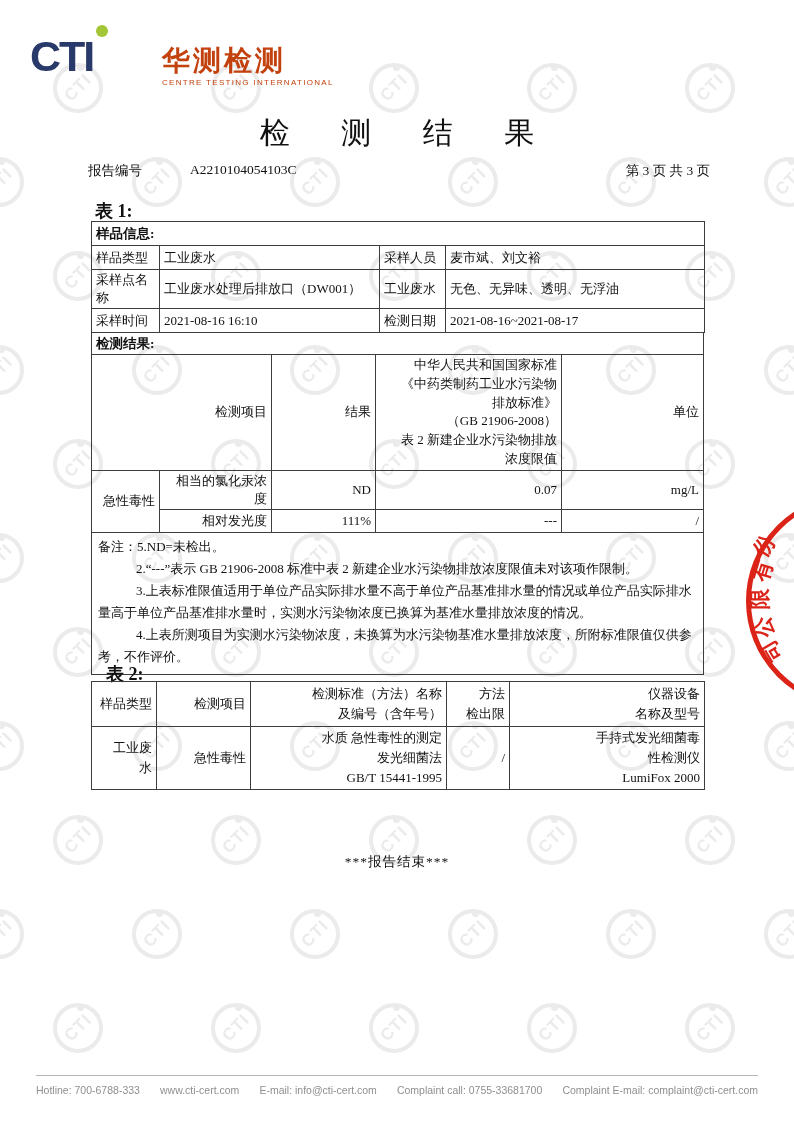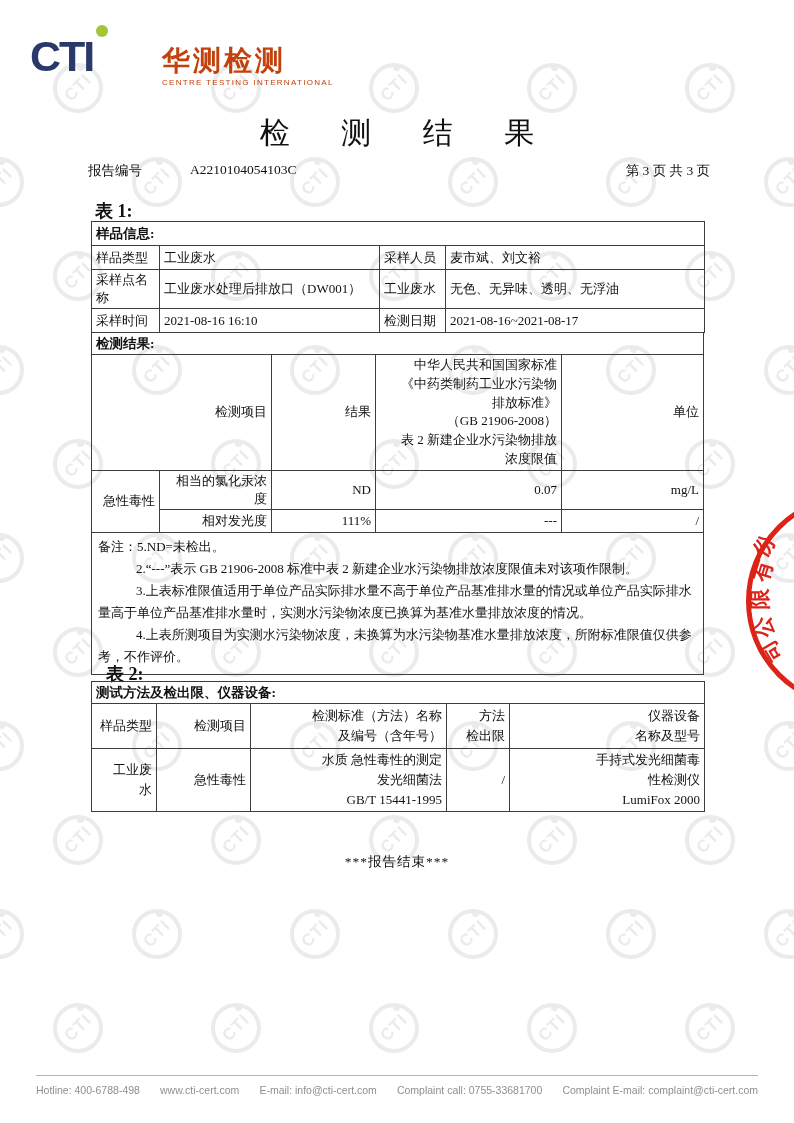--- a/index.html
+++ b/index.html
@@ -438,23 +438,20 @@
     <div class="tblwrap t2">
       <table>
         <colgroup>
             <col style="width:65px">
             <col style="width:94px">
             <col style="width:196px">
             <col style="width:63px">
             <col style="width:195px">
           </colgroup>
         <tbody>
-            <tr class="sec">
-              <td colspan="5">测试方法及检出限、仪器设备:</td>
-            </tr>
         <tr class="head">
           <td class="c">样品类型</td>
           <td class="c">检测项目</td>
           <td class="c pre">检测标准（方法）名称
 及编号（含年号）</td>
           <td class="c pre">方法
 检出限</td>
           <td class="c pre">仪器设备
 名称及型号</td>
         </tr>
@@ -470,21 +467,21 @@
 LumiFox 2000</td>
         </tr>
       </tbody>
         </table>
     </div>
 
     <div class="end-marker">***报告结束***</div>
 
     <div class="footer-rule"></div>
     <div class="footer">
-      <span>Hotline: 400-6788-498</span>
+      <span>Hotline: 700-6788-333</span>
       <span>www.cti-cert.com</span>
       <span>E-mail: info@cti-cert.com</span>
       <span>Complaint call: 0755-33681700</span>
       <span>Complaint E-mail: complaint@cti-cert.com</span>
     </div>
   </div>
 
   <div class="seal-ring"></div>
   <div class="seal-layer">
       <span class="seal-ch" style="left: 752px; top: 534px; transform: rotate(-57deg);">份</span>

